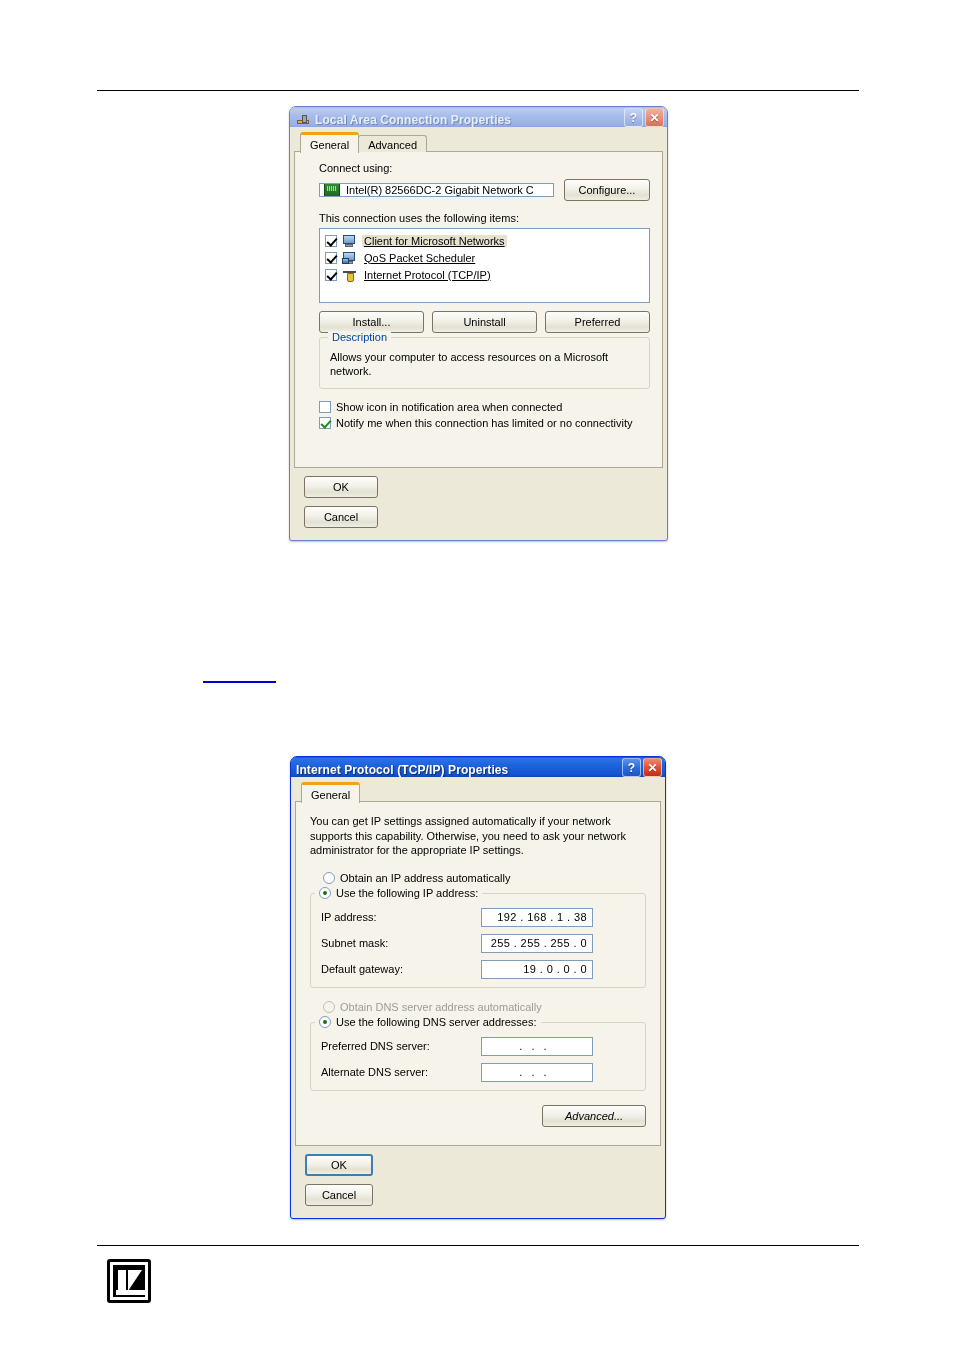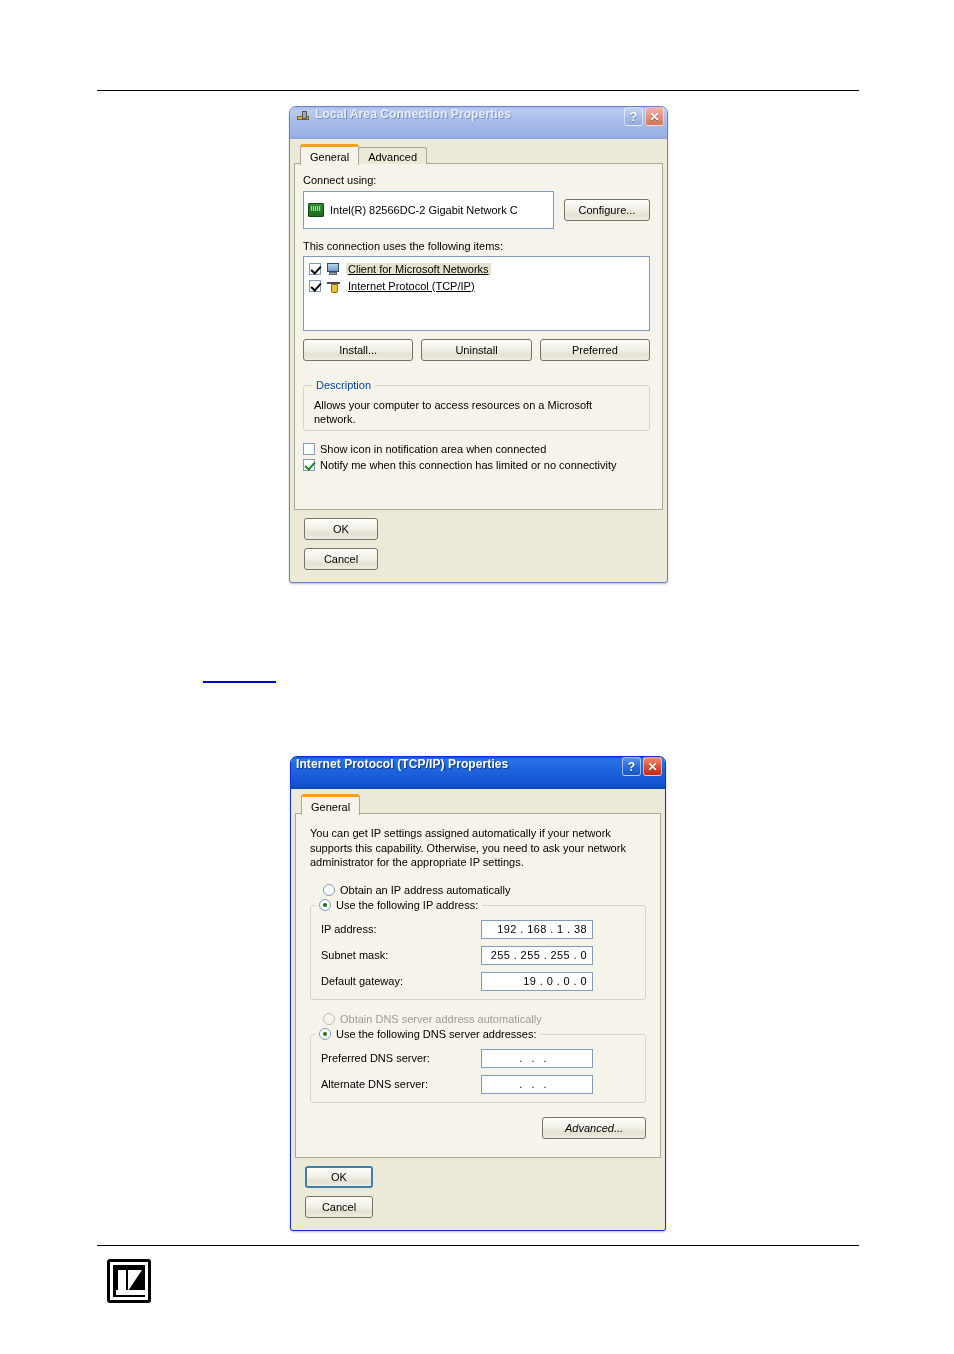--- a/index.html
+++ b/index.html
@@ -79,24 +79,24 @@
     background: #ece9d8;
     border: 1px solid #0831d9;
     border-radius: 7px 7px 3px 3px;
     box-shadow: 0 1px 2px rgba(0,0,0,0.25);
     font-size: 11px;
     color: #000;
   }
   .xp-window.inactive { border-color: #6a7fd2; }
 
   .titlebar {
-    height: 32px;
+    height: 20px;
     border-radius: 5px 5px 0 0;
     display: flex;
-    align-items: flex-start;
+    align-items: flex-end;
     padding: 0 3px 0 5px;
     background: linear-gradient(to bottom,
       #0a55d4 0%, #2a73e8 8%, #1e63dd 40%,
       #1354cf 88%, #0b45ba 100%);
     position: relative;
   }
   .titlebar.inactive {
     background: linear-gradient(to bottom,
       #a6bbe8 0%, #b9cbef 10%, #a7bceb 45%,
       #9ab1e6 90%, #8aa3de 100%);
@@ -184,32 +184,32 @@
     border-top: 3px solid #f0a31a;
     background: #f5f3ea;
     position: relative;
     z-index: 3;
     margin-bottom: -1px;
     font-weight: normal;
   }
   .tabpage {
     border: 1px solid #aca899;
     background: #f5f3ea;
-    padding: 10px 12px 10px 8px;
+    padding: 10px 12px 10px 24px;
     position: relative;
     margin-top: -1px;
   }
 
   
   .lbl { font-size: 11px; color:#000; }
   .row { display:flex; align-items:center; }
 
   .combo {
     display: flex; align-items: center;
-    height: 38px;
+    height: 14px;
     background: #fff;
     border: 1px solid #7f9db9;
     padding: 0 4px;
     flex: 1 1 auto;
     overflow: hidden;
     white-space: nowrap;
   }
   .combo .adapter-icon {
     width: 16px; height: 14px;
     margin-right: 6px;
@@ -440,32 +440,41 @@
         <div class="list-item selected">
           <span class="cb checked"></span>
           <span class="netico">
             <span class="mon"></span>
               <span class="base"></span>
           </span>
           <span class="item-text">Client for Microsoft Networks</span>
         </div>
         <div class="list-item">
           <span class="cb checked"></span>
+          <span class="netico">
+            <span class="mon"></span>
+              <span class="base"></span>
+              <span class="sub"></span>
+          </span>
+          <span class="item-text">QoS Packet Scheduler</span>
+        </div>
+        <div class="list-item">
+          <span class="cb checked"></span>
           <span class="netico plug"></span>
           <span class="item-text">Internet Protocol (TCP/IP)</span>
         </div>
       </div>
 
       <div class="row" style="gap:8px; margin-top:8px;">
         <button class="btn" style="flex:1;">Install...</button>
         <button class="btn" style="flex:1;">Uninstall</button>
         <button class="btn" style="flex:1;">Preferred</button>
       </div>
 
-      <div class="groupbox" style="height:46px; margin-top:24px;">
+      <div class="groupbox" style="height:52px; margin-top:4px;">
         <span class="gb-title">Description</span>
         <div style="font-size:11px; line-height:14px; width:300px;">Allows your computer to access resources on a Microsoft network.</div>
       </div>
 
       <div class="row" style="margin-top:12px;">
         <span class="cb"></span>
         <span class="lbl">Show icon in notification area when connected</span>
       </div>
       <div class="row" style="margin-top:4px; margin-bottom:28px;">
         <span class="cb checked green"></span>

